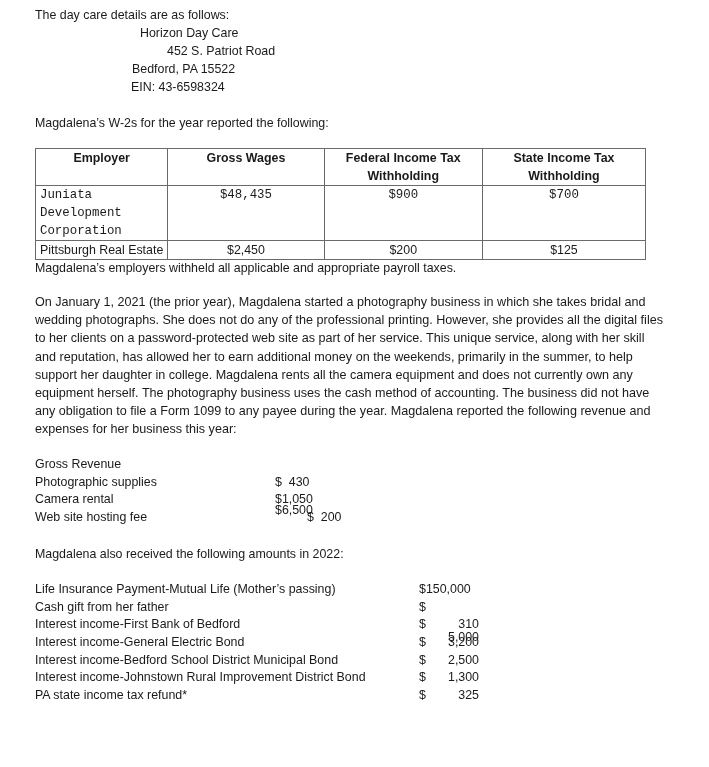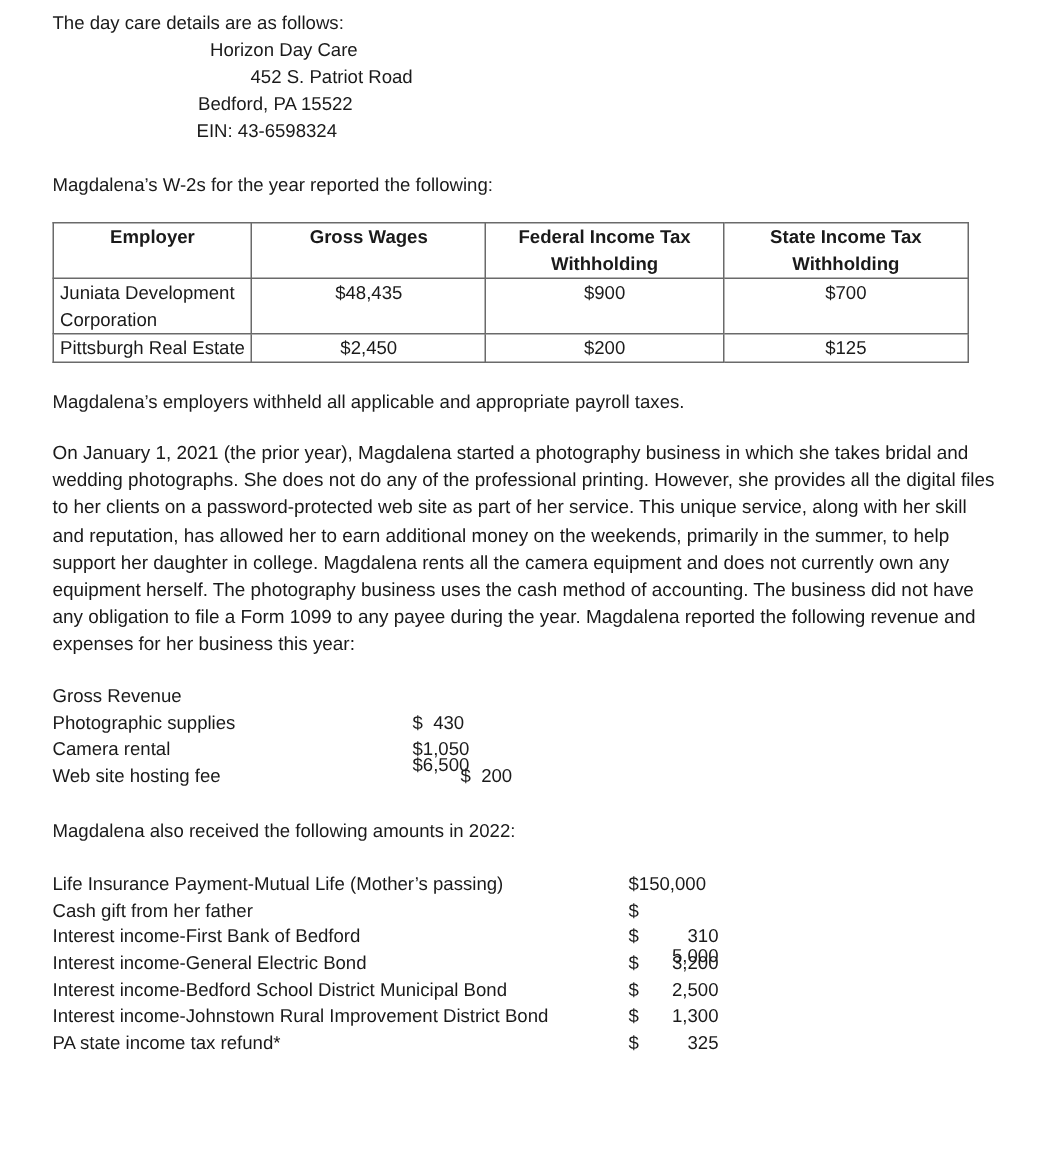--- a/index.html
+++ b/index.html
@@ -34,21 +34,21 @@
       <col style="width:163px">
       <col style="width:168px">
   </colgroup>
   <tbody>
       <tr>
     <th>Employer</th>
     <th>Gross Wages</th>
     <th>Federal Income Tax Withholding</th>
     <th>State Income Tax Withholding</th>
   </tr>
-  <tr style="height:37px;">
+  <tr style="height:37px;font-family:Liberation Mono, monospace;">
     <td class="l" style="white-space:normal;">Juniata Development Corporation</td>
     <td class="c">$48,435</td>
     <td class="c">$900</td>
     <td class="c">$700</td>
   </tr>
   <tr>
     <td class="l" style="white-space:nowrap;">Pittsburgh Real Estate</td>
     <td class="c">$2,450</td>
     <td class="c">$200</td>
     <td class="c">$125</td>

